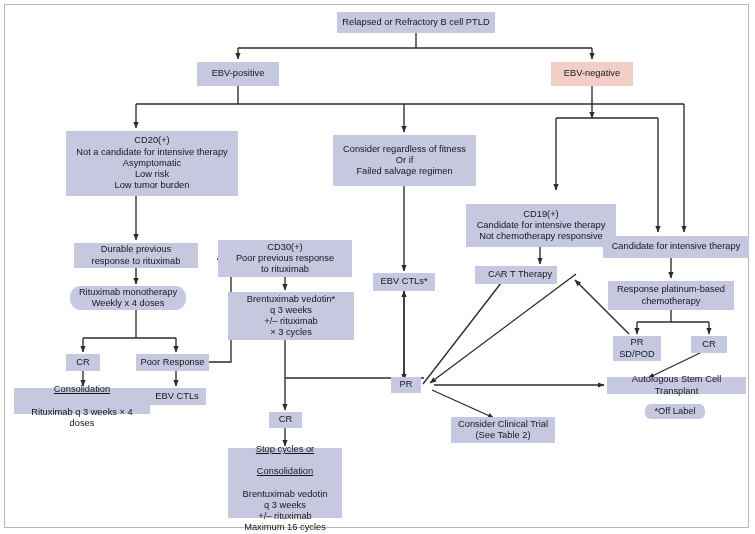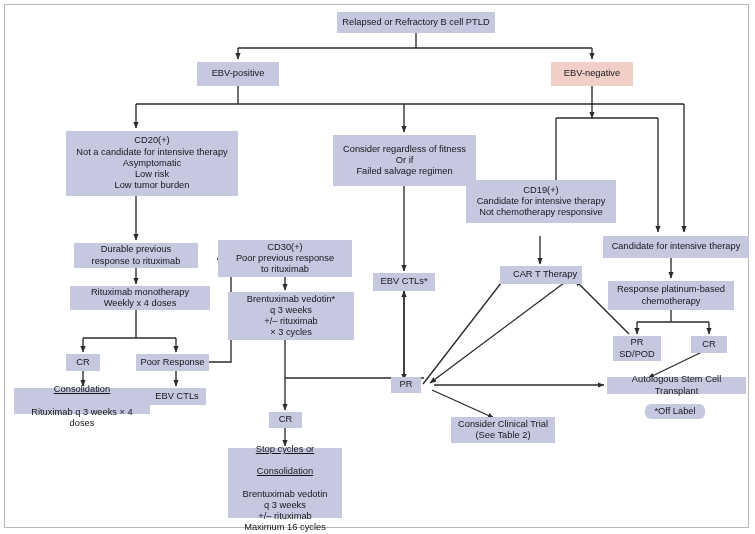--- a/index.html
+++ b/index.html
@@ -132,21 +132,21 @@
 Low risk
 Low tumor burden</span>
   </div>
 
   <div class="node" style="left:333px;top:135px;width:143px;height:51px;">
     <span class="txt">Consider regardless of fitness
 Or if
 Failed salvage regimen</span>
   </div>
 
-  <div class="node" style="left:466px;top:180px;width:150px;height:43px;">
+  <div class="node" style="left:466px;top:204px;width:150px;height:43px;">
     <span class="txt">CD19(+)
 Candidate for intensive therapy
 Not chemotherapy responsive</span>
   </div>
 
   <div class="node" style="left:603px;top:236px;width:146px;height:22px;">
     <span class="txt">Candidate for intensive therapy</span>
   </div>
 
   <div class="node" style="left:74px;top:243px;width:124px;height:25px;">
@@ -157,30 +157,30 @@
   <div class="node" style="left:218px;top:240px;width:134px;height:37px;">
     <span class="txt">CD30(+)
 Poor previous response
 to rituximab</span>
   </div>
 
   <div class="node" style="left:373px;top:273px;width:62px;height:18px;">
     <span class="txt">EBV CTLs*</span>
   </div>
 
-  <div class="node" style="left:500px;top:266px;width:82px;height:18px;padding-left:12px;">
+  <div class="node" style="left:475px;top:266px;width:82px;height:18px;padding-left:12px;">
     <span class="txt">CAR T Therapy</span>
   </div>
 
   <div class="node" style="left:608px;top:281px;width:126px;height:29px;">
     <span class="txt">Response platinum-based
 chemotherapy</span>
   </div>
 
-  <div class="node" style="left:70px;top:286px;width:140px;height:24px;">
+  <div class="node" style="left:70px;top:286px;width:116px;height:24px;border-radius:11px;">
     <span class="txt">Rituximab monotherapy
 Weekly x 4 doses</span>
   </div>
 
   <div class="node" style="left:228px;top:292px;width:126px;height:48px;">
     <span class="txt">Brentuximab vedotin*
 q 3 weeks
 +/– rituximab
 × 3 cycles</span>
   </div>

